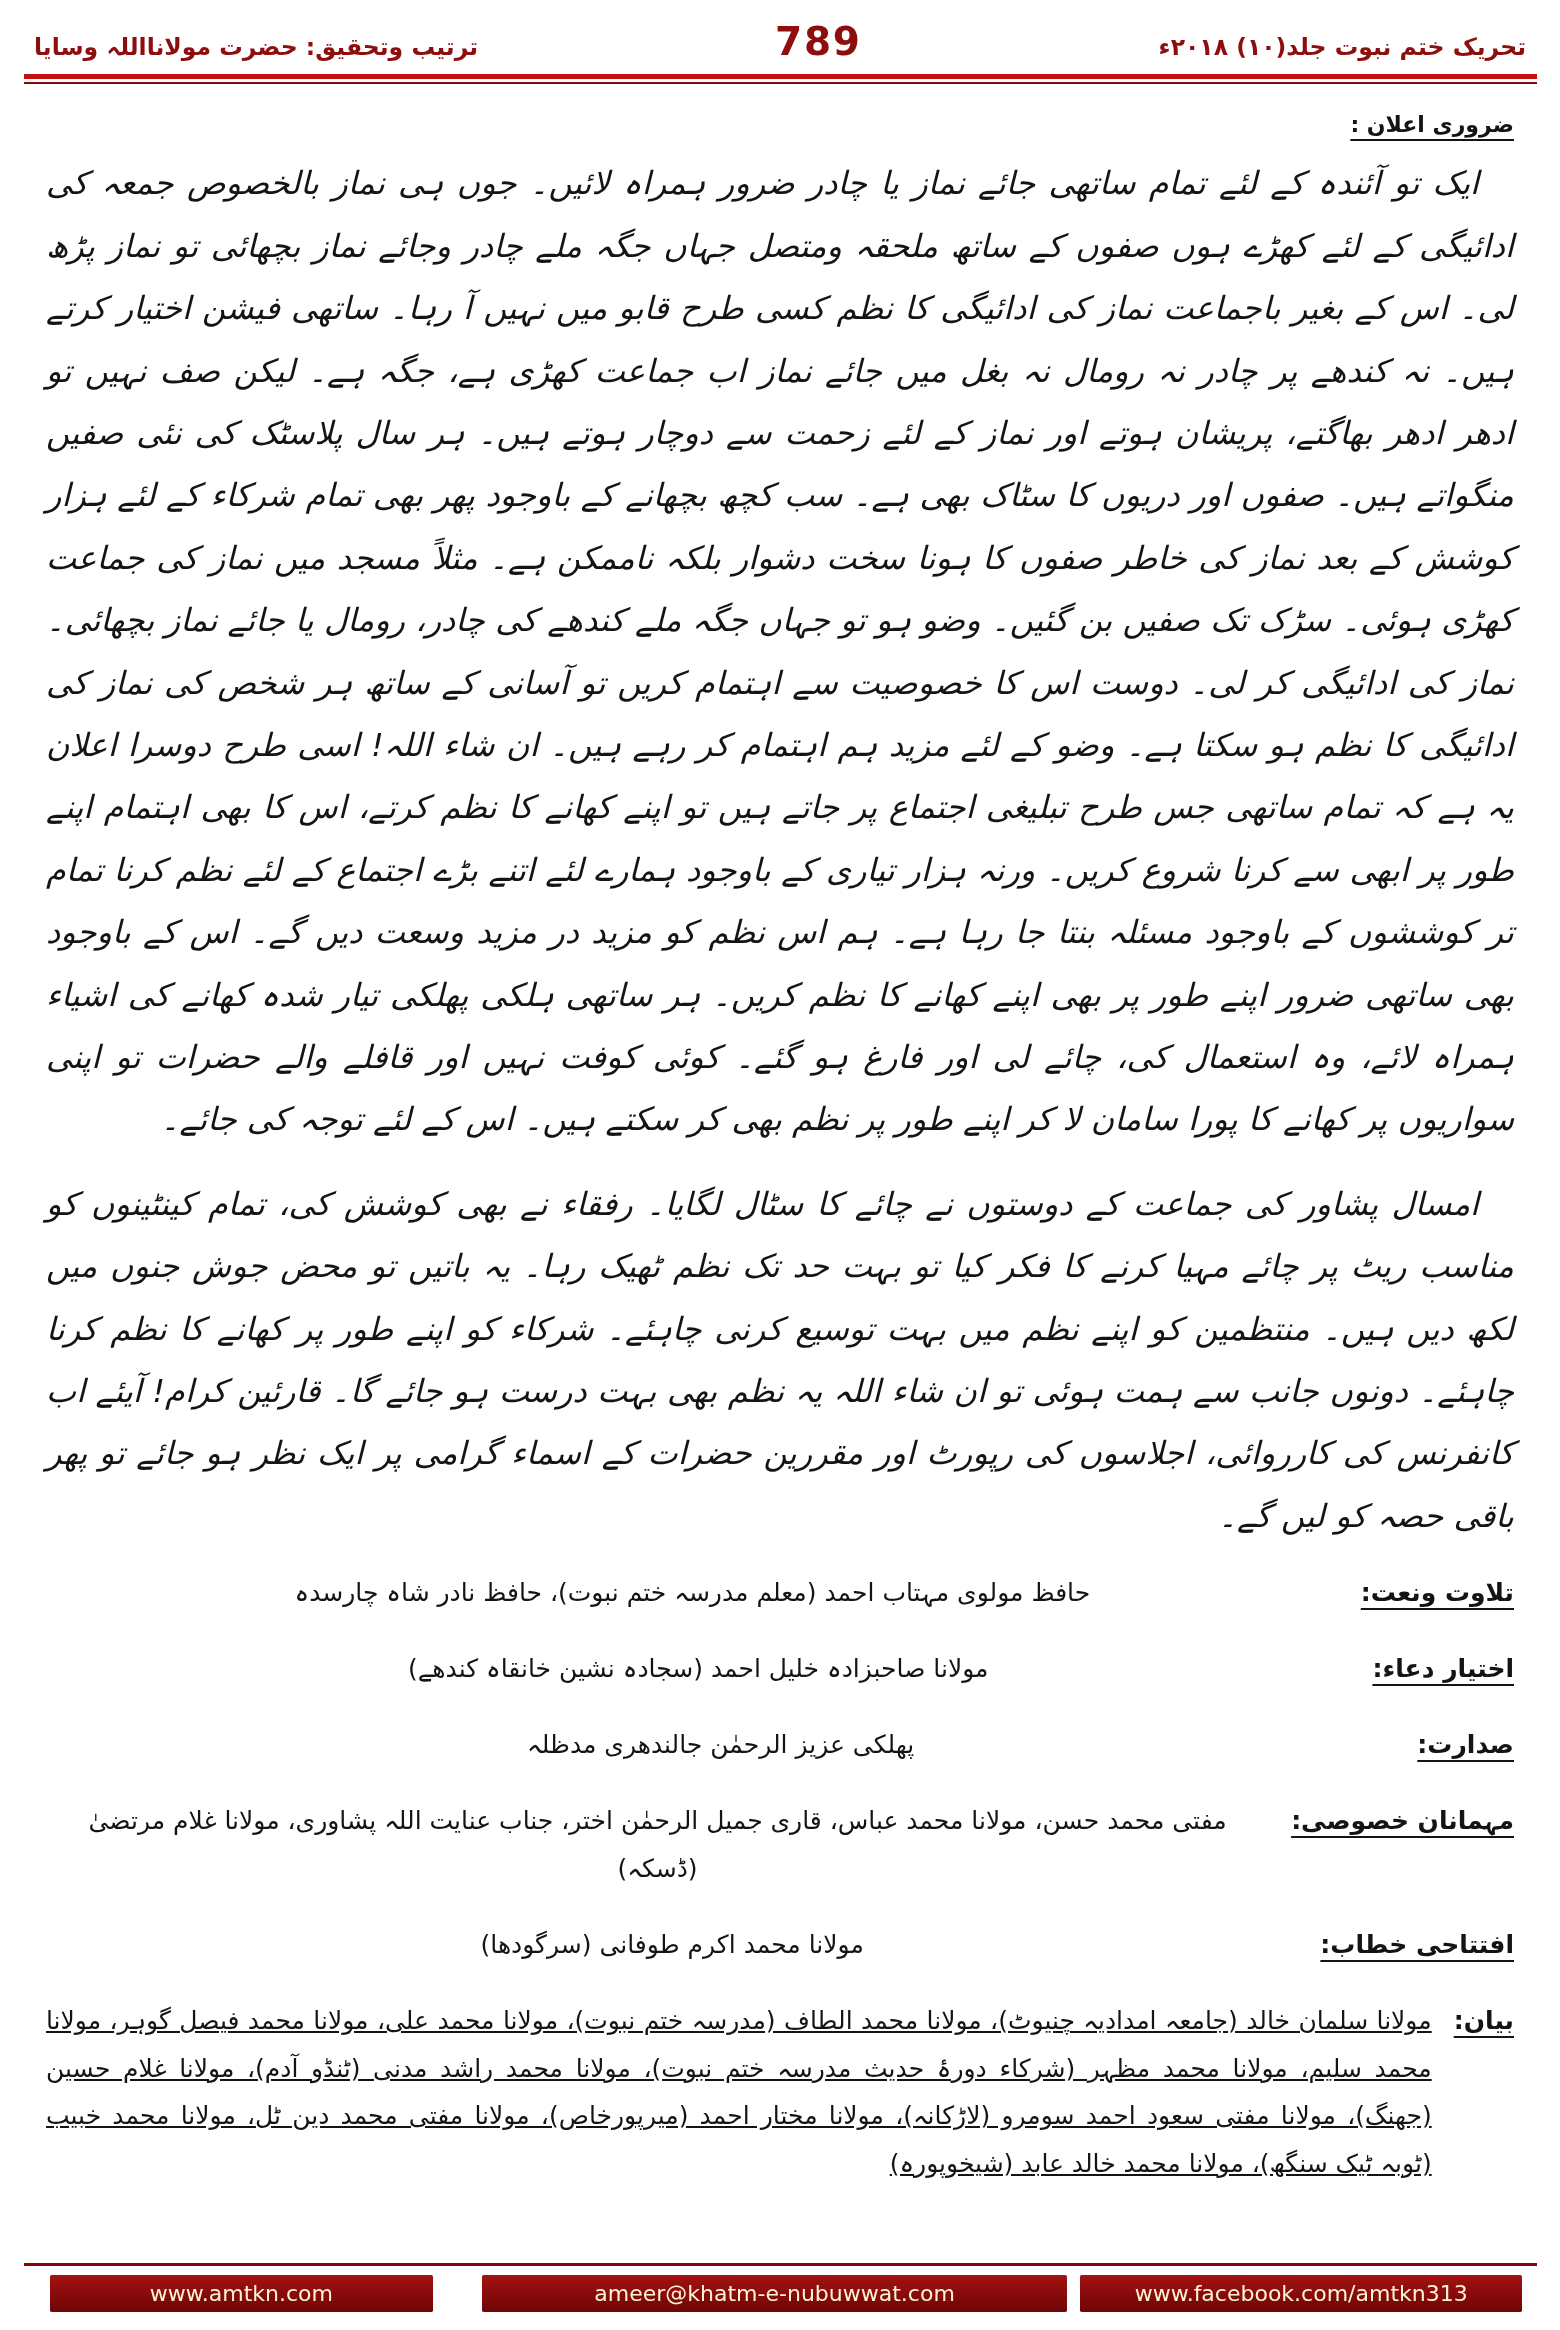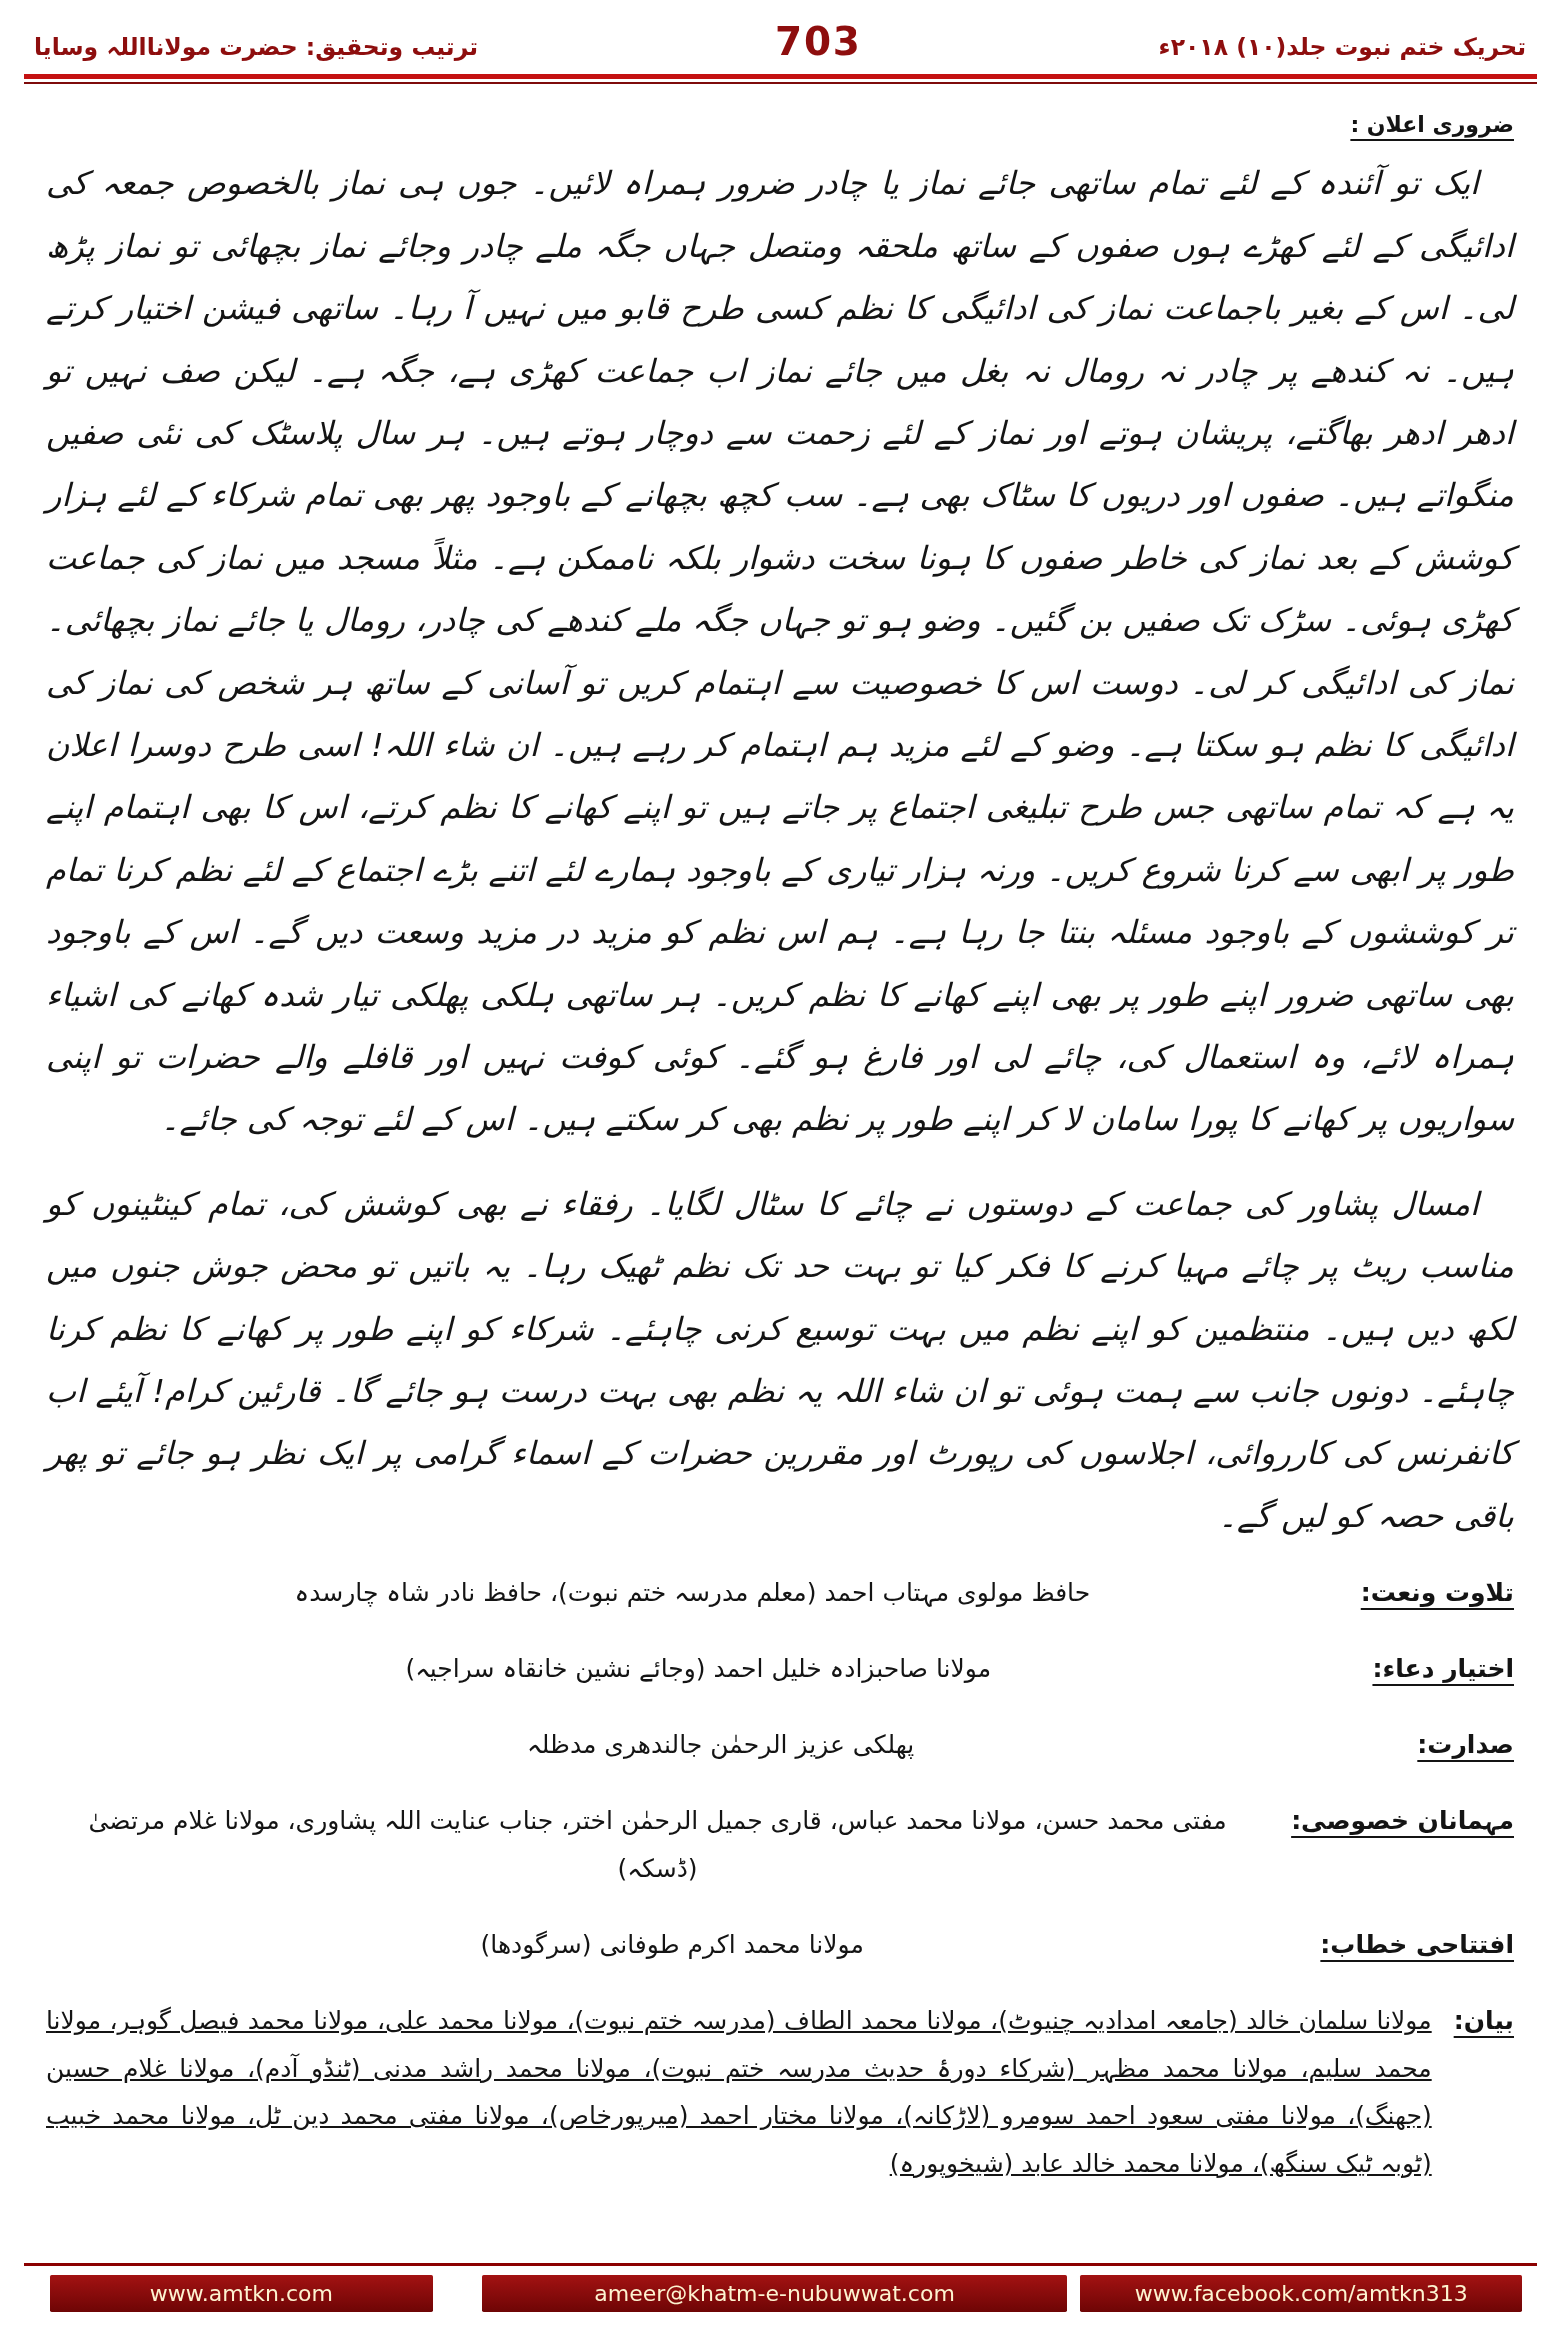--- a/index.html
+++ b/index.html
@@ -124,21 +124,21 @@
   .bar-mid   { flex: 1; margin-left: 36px; }
   .bar-right { flex: 0 0 30%; }
 </style>
 </head>
 <body>
 
 <div class="page">
 
   <div class="header" dir="rtl">
     <div class="h-side">تحریک ختم نبوت جلد(۱۰) ۲۰۱۸ء</div>
-    <div class="h-center">703</div>
+    <div class="h-center">789</div>
     <div class="h-side">ترتیب وتحقیق: حضرت مولانااللہ وسایا</div>
   </div>
   <div class="double-rule"></div>
 
   <div class="content">
     <div>
       <span class="sec-heading">ضروری اعلان :</span>
     </div>
 
     <p class="para">ایک تو آئندہ کے لئے تمام ساتھی جائے نماز یا چادر ضرور ہمراہ لائیں۔ جوں ہی نماز بالخصوص جمعہ کی ادائیگی کے لئے کھڑے ہوں صفوں کے ساتھ ملحقہ ومتصل جہاں جگہ ملے چادر وجائے نماز بچھائی تو نماز پڑھ لی۔ اس کے بغیر باجماعت نماز کی ادائیگی کا نظم کسی طرح قابو میں نہیں آ رہا۔ ساتھی فیشن اختیار کرتے ہیں۔ نہ کندھے پر چادر نہ رومال نہ بغل میں جائے نماز اب جماعت کھڑی ہے، جگہ ہے۔ لیکن صف نہیں تو ادھر ادھر بھاگتے، پریشان ہوتے اور نماز کے لئے زحمت سے دوچار ہوتے ہیں۔ ہر سال پلاسٹک کی نئی صفیں منگواتے ہیں۔ صفوں اور دریوں کا سٹاک بھی ہے۔ سب کچھ بچھانے کے باوجود پھر بھی تمام شرکاء کے لئے ہزار کوشش کے بعد نماز کی خاطر صفوں کا ہونا سخت دشوار بلکہ ناممکن ہے۔ مثلاً مسجد میں نماز کی جماعت کھڑی ہوئی۔ سڑک تک صفیں بن گئیں۔ وضو ہو تو جہاں جگہ ملے کندھے کی چادر، رومال یا جائے نماز بچھائی۔ نماز کی ادائیگی کر لی۔ دوست اس کا خصوصیت سے اہتمام کریں تو آسانی کے ساتھ ہر شخص کی نماز کی ادائیگی کا نظم ہو سکتا ہے۔ وضو کے لئے مزید ہم اہتمام کر رہے ہیں۔ ان شاء اللہ! اسی طرح دوسرا اعلان یہ ہے کہ تمام ساتھی جس طرح تبلیغی اجتماع پر جاتے ہیں تو اپنے کھانے کا نظم کرتے، اس کا بھی اہتمام اپنے طور پر ابھی سے کرنا شروع کریں۔ ورنہ ہزار تیاری کے باوجود ہمارے لئے اتنے بڑے اجتماع کے لئے نظم کرنا تمام تر کوششوں کے باوجود مسئلہ بنتا جا رہا ہے۔ ہم اس نظم کو مزید در مزید وسعت دیں گے۔ اس کے باوجود بھی ساتھی ضرور اپنے طور پر بھی اپنے کھانے کا نظم کریں۔ ہر ساتھی ہلکی پھلکی تیار شدہ کھانے کی اشیاء ہمراہ لائے، وہ استعمال کی، چائے لی اور فارغ ہو گئے۔ کوئی کوفت نہیں اور قافلے والے حضرات تو اپنی سواریوں پر کھانے کا پورا سامان لا کر اپنے طور پر نظم بھی کر سکتے ہیں۔ اس کے لئے توجہ کی جائے۔</p>
@@ -147,21 +147,21 @@
 
     <div class="agenda">
 
       <div class="agenda-row">
         <span class="agenda-label">تلاوت ونعت:</span>
         <span class="agenda-value">حافظ مولوی مہتاب احمد (معلم مدرسہ ختم نبوت)، حافظ نادر شاہ چارسدہ</span>
       </div>
 
       <div class="agenda-row">
         <span class="agenda-label">اختیار دعاء:</span>
-        <span class="agenda-value">مولانا صاحبزادہ خلیل احمد (وجائے نشین خانقاہ سراجیہ)</span>
+        <span class="agenda-value">مولانا صاحبزادہ خلیل احمد (سجادہ نشین خانقاہ کندھے)</span>
       </div>
 
       <div class="agenda-row">
         <span class="agenda-label">صدارت:</span>
         <span class="agenda-value">پھلکی عزیز الرحمٰن جالندھری مدظلہ</span>
       </div>
 
       <div class="agenda-row">
         <span class="agenda-label">مہمانان خصوصی:</span>
         <span class="agenda-value">مفتی محمد حسن، مولانا محمد عباس، قاری جمیل الرحمٰن اختر، جناب عنایت اللہ پشاوری، مولانا غلام مرتضیٰ (ڈسکہ)</span>

